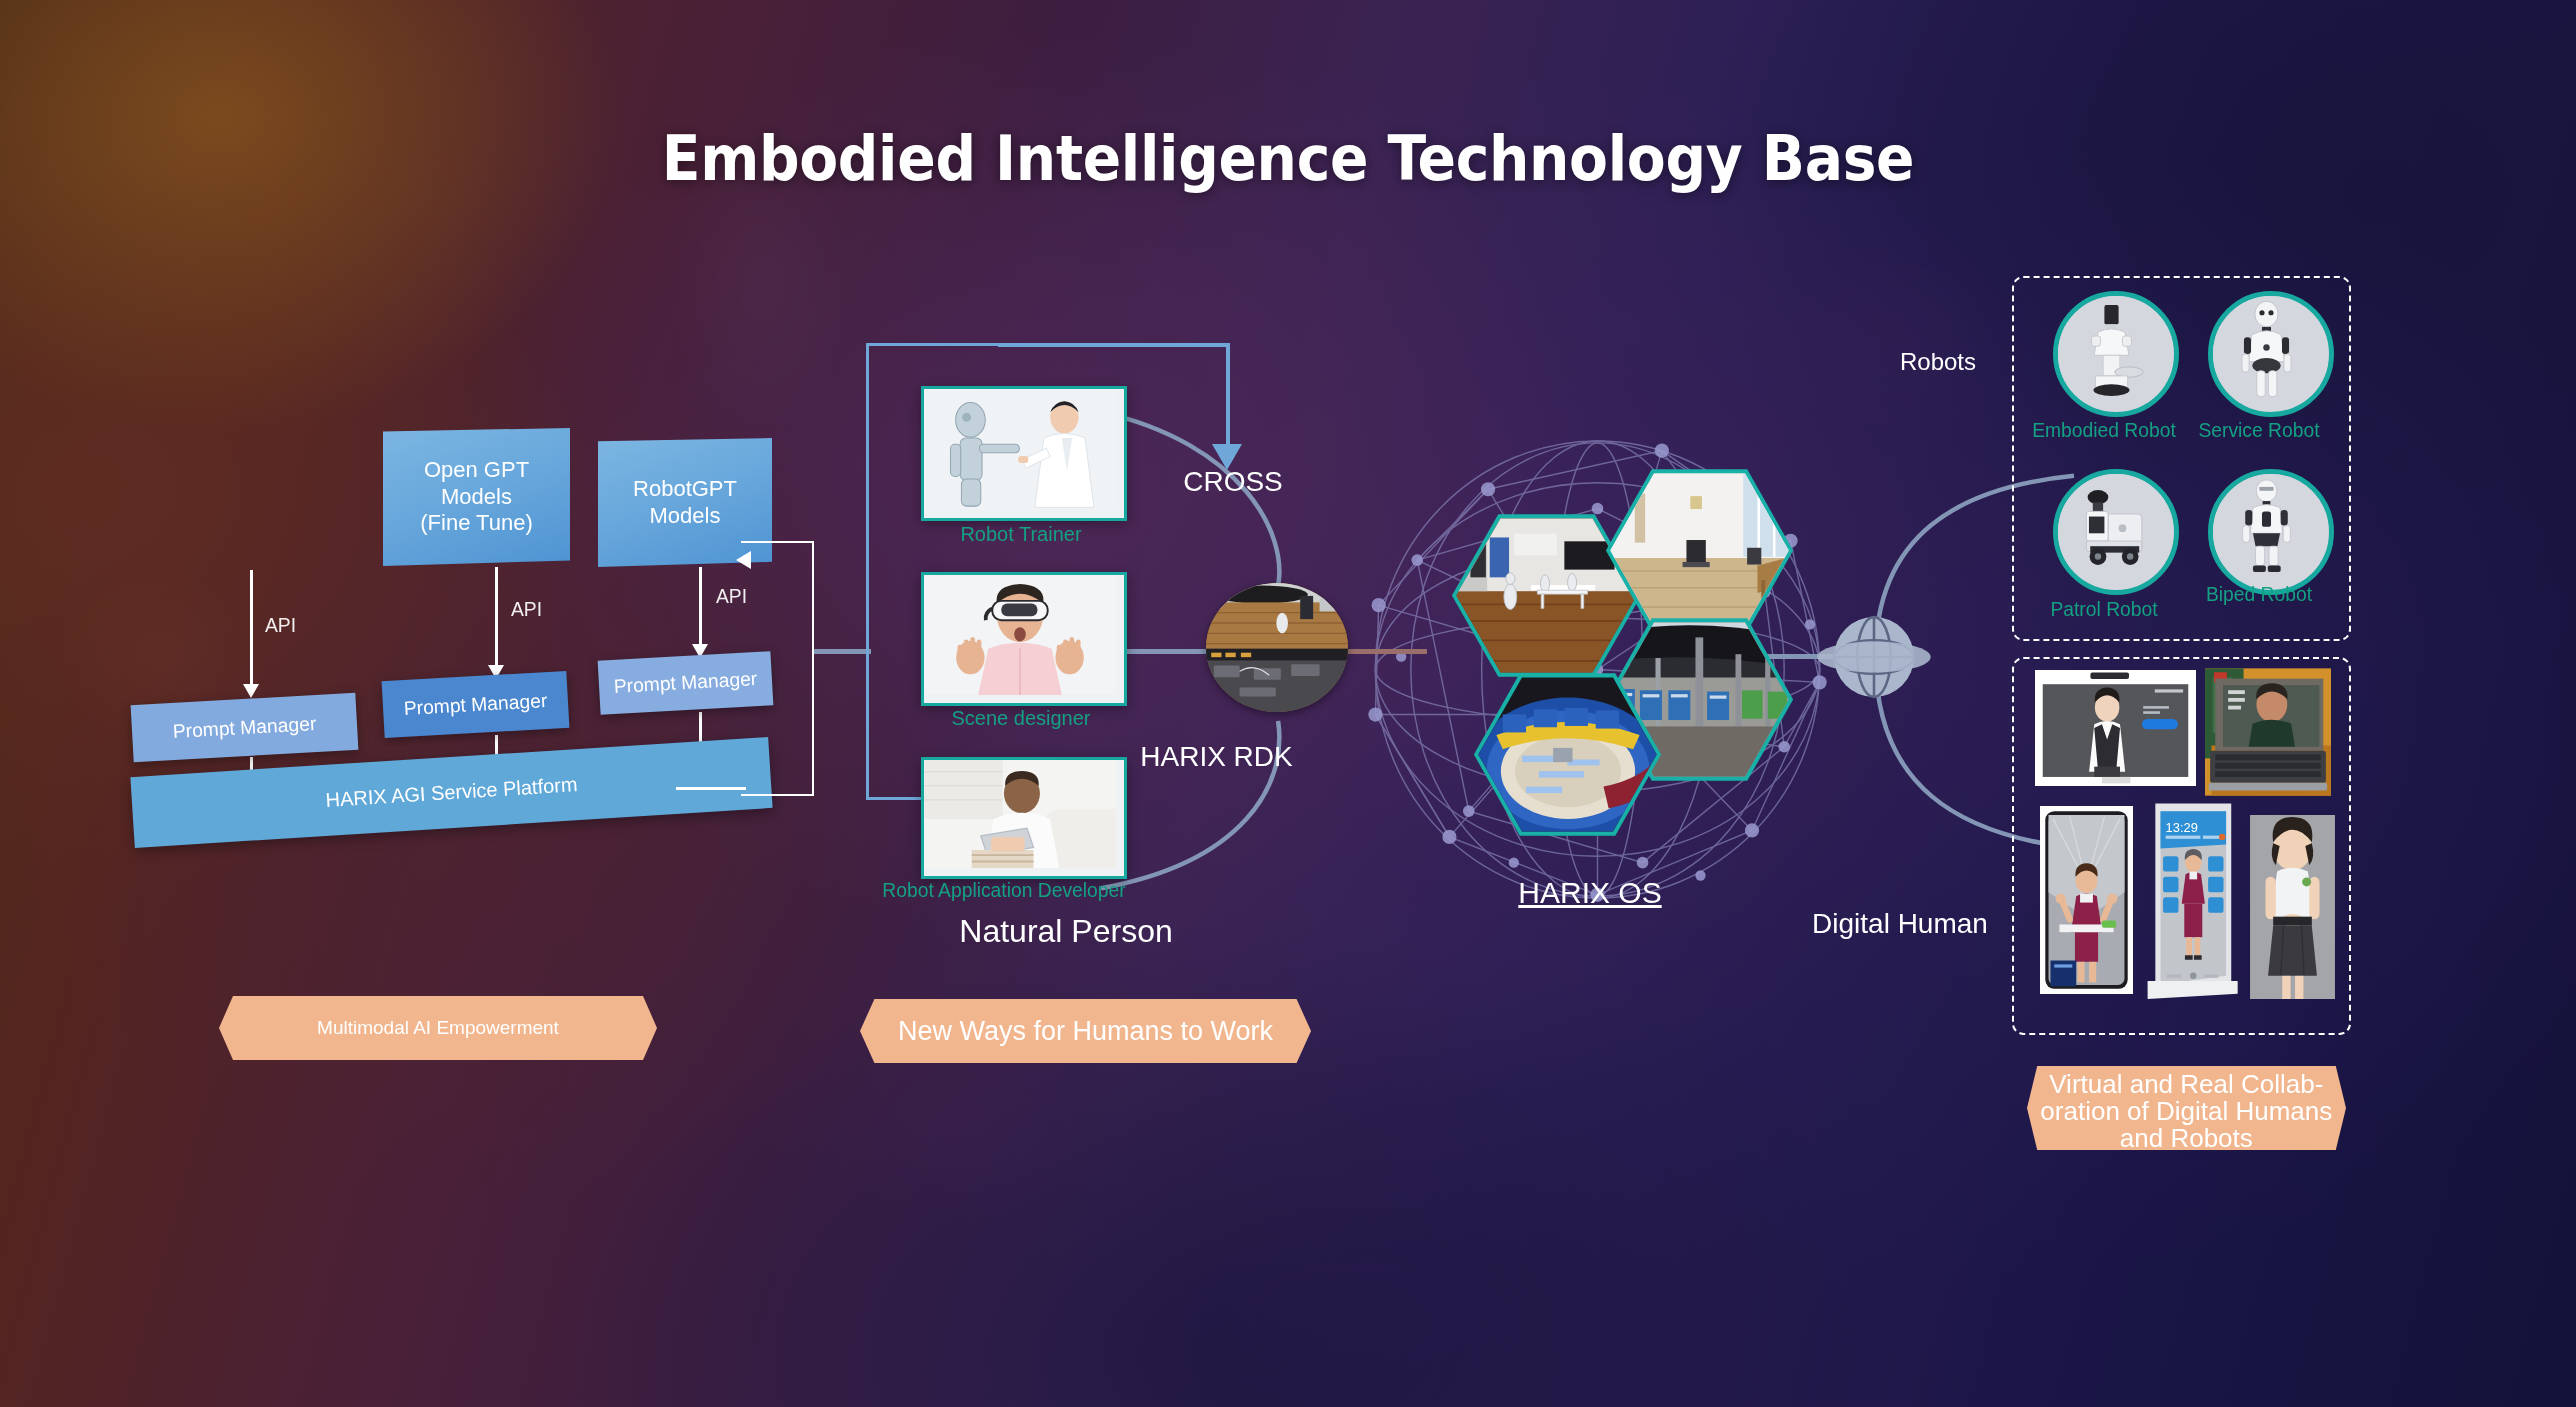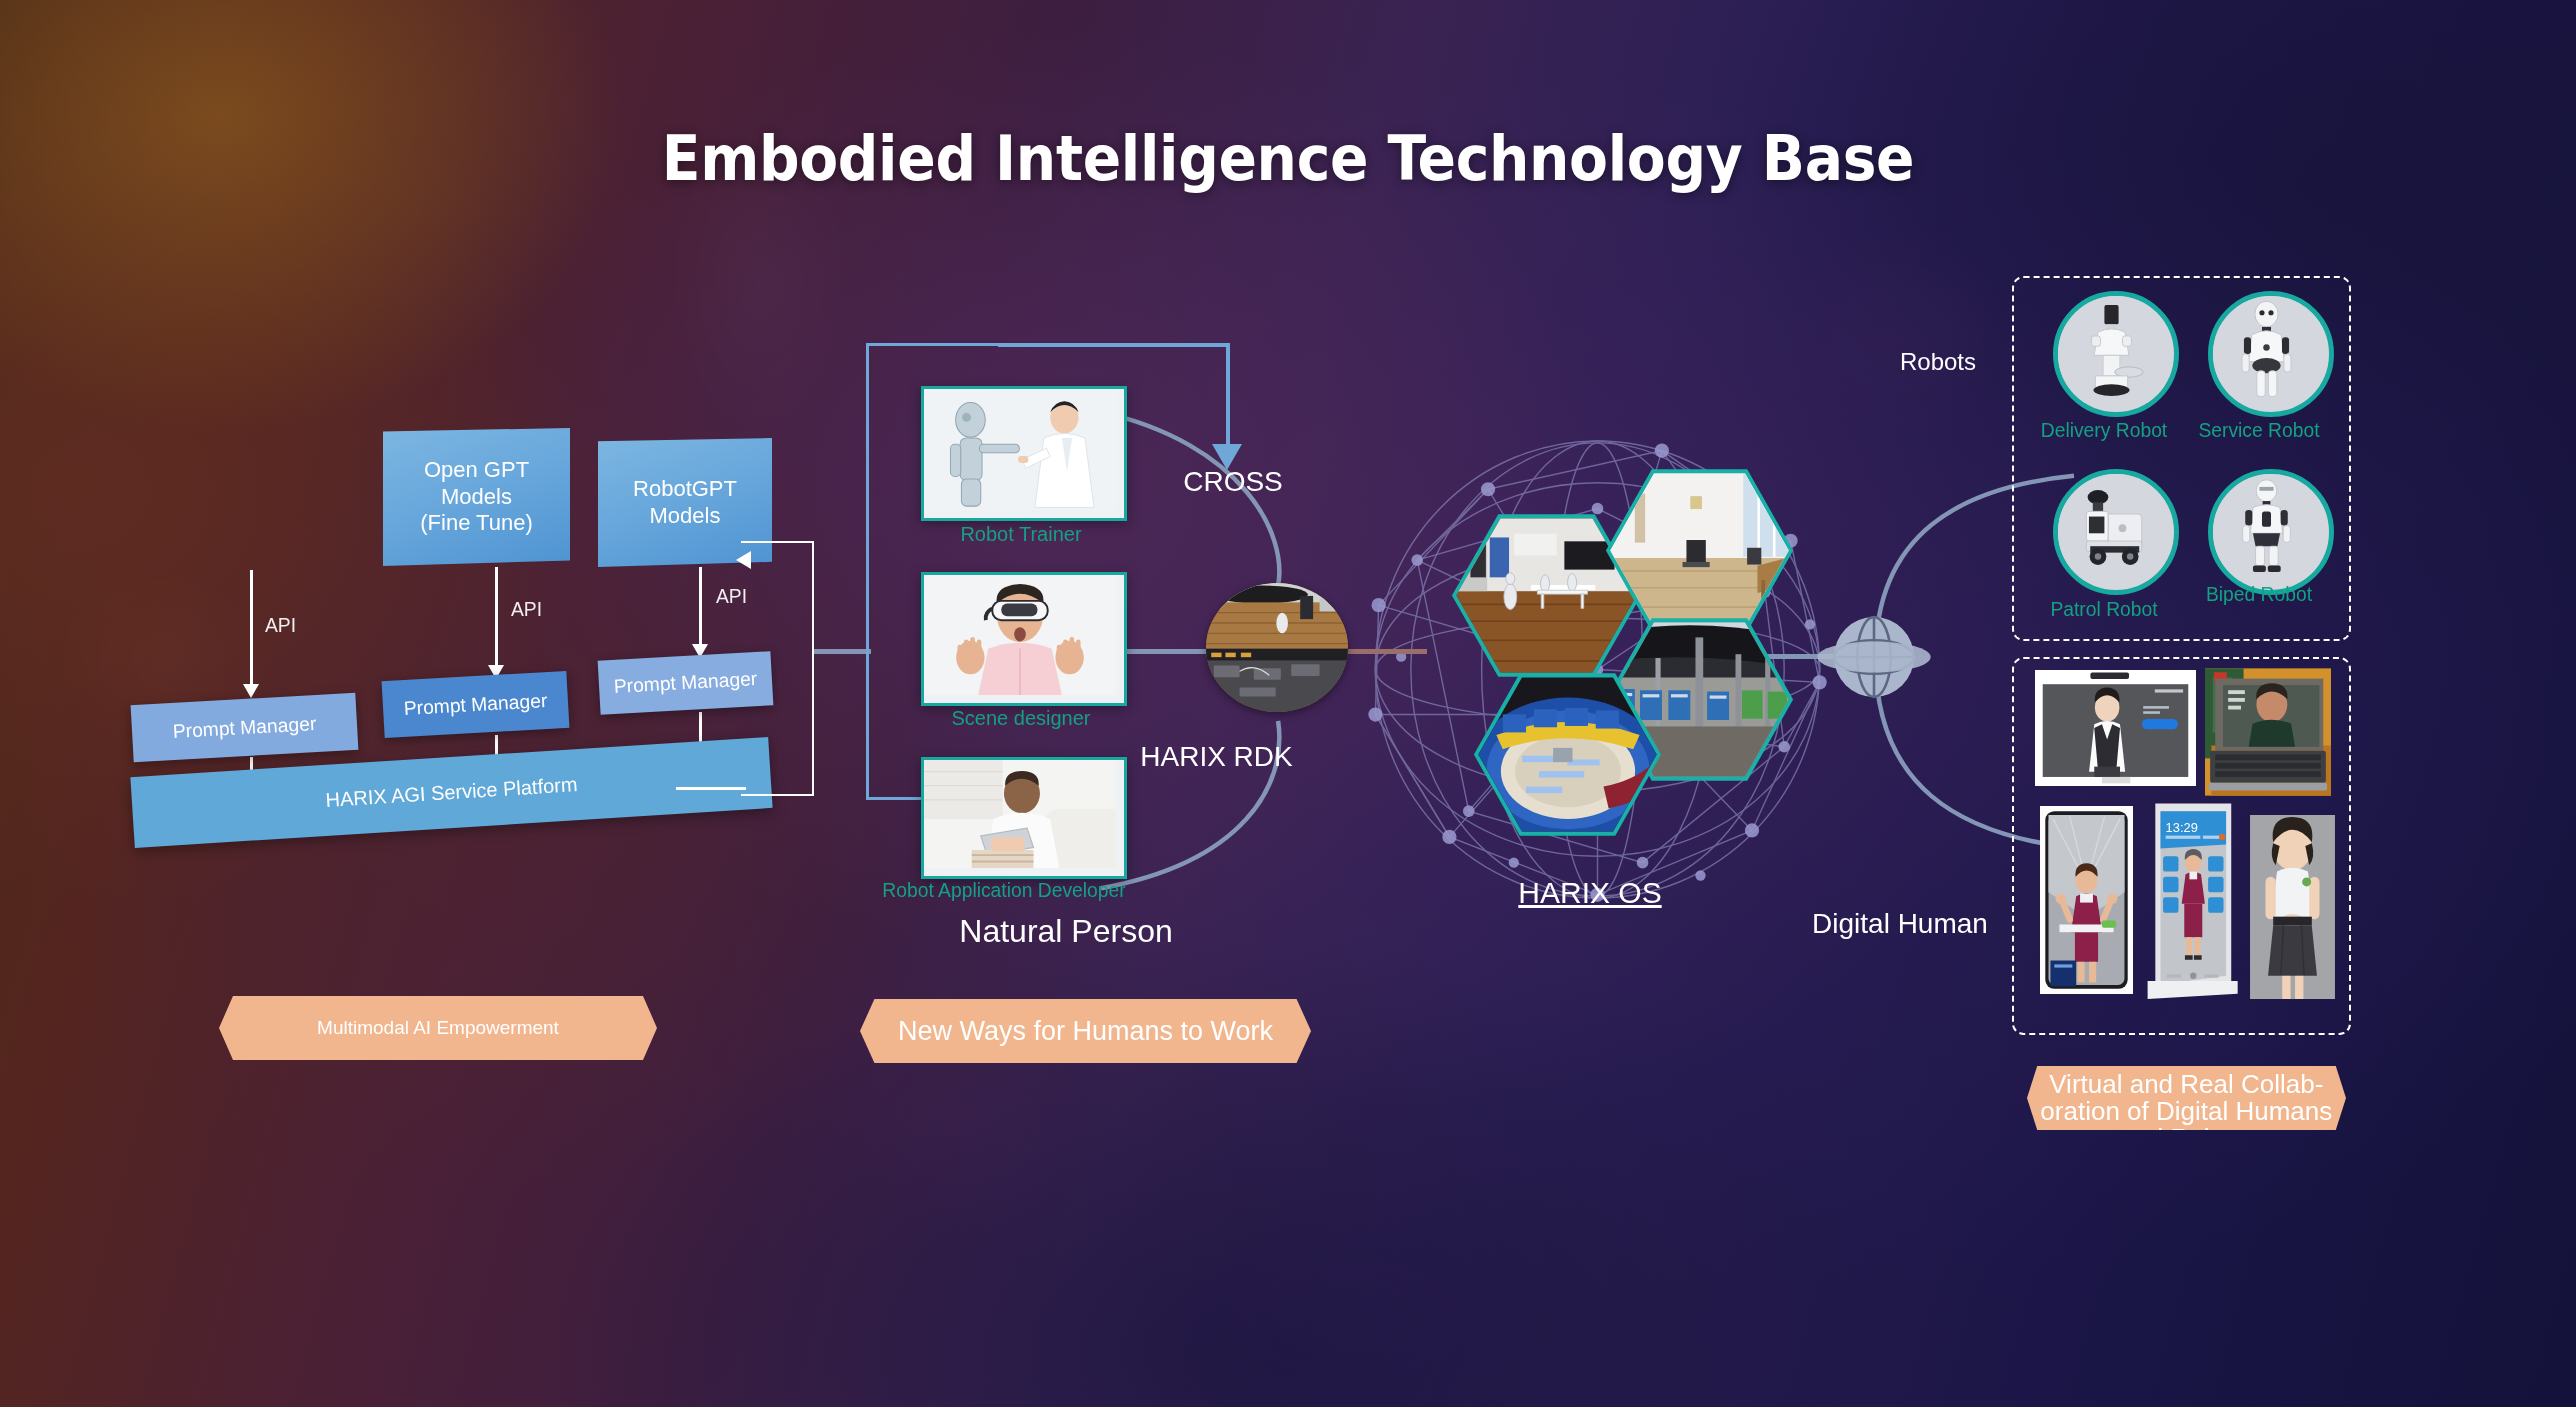--- a/index.html
+++ b/index.html
@@ -105,21 +105,21 @@
     background:#d4d7de;overflow:hidden;z-index:24;}
   .robotcap{position:absolute;font-size:19.3px;color:#14a083;text-align:center;width:180px;z-index:25;}
 
   
   .banner{position:absolute;background:#f2b68e;color:#ffffff;display:flex;
     align-items:center;justify-content:center;text-align:center;z-index:30;
     clip-path:polygon(3.2% 0%,96.8% 0%,100% 50%,96.8% 100%,3.2% 100%,0% 50%);
     box-shadow:0 3.9px 13px rgba(0,0,0,.3);}
   #ban0{left:219px;top:996px;width:438px;height:64px;font-size:19px;}
   #ban1{left:860px;top:999px;width:451px;height:64px;font-size:27px;}
-  #ban2{left:2027px;top:1066px;width:319px;height:64px;font-size:26px;line-height:1.03;}
+  #ban2{left:2027px;top:1066px;width:319px;height:84px;font-size:26px;line-height:1.03;}
 
   
   #lbl-cross{position:absolute;left:1143px;top:466px;width:180px;text-align:center;
     font-size:28px;color:#fff;z-index:28;}
   #lbl-rdk{position:absolute;left:1075px;top:741px;width:283px;text-align:center;
     font-size:28px;color:#fff;z-index:28;}
   #lbl-natural{position:absolute;left:873px;top:913px;width:386px;text-align:center;
     font-size:32px;color:#fff;z-index:28;}
   #lbl-os{position:absolute;left:1397px;top:876px;width:386px;text-align:center;
     font-size:30px;color:#fff;z-index:28;text-decoration:underline;}
@@ -523,21 +523,21 @@
       <rect x="76" y="44" width="14" height="10" fill="#cfd2d7"></rect>
       <path d="M62 56 q21 -10 42 0 l6 36 h-54z" fill="#f6f7f8" stroke="#c3c7cd" stroke-width="1.5"></path>
       <rect x="52" y="62" width="14" height="16" rx="4" fill="#eceef0" stroke="#c3c7cd" stroke-width="1.4"></rect>
       <rect x="100" y="62" width="14" height="16" rx="4" fill="#eceef0" stroke="#c3c7cd" stroke-width="1.4"></rect>
       <rect x="70" y="92" width="26" height="32" fill="#f2f3f5" stroke="#c6cad0" stroke-width="1.4"></rect>
       <ellipse cx="110" cy="118" rx="22" ry="8" fill="#d9dce1" stroke="#b5bac1" stroke-width="1.4"></ellipse>
       <path d="M58 124 h50 v20 q-25 10 -50 0z" fill="#f4f5f7" stroke="#c3c7cd" stroke-width="1.4"></path>
       <ellipse cx="83" cy="146" rx="28" ry="9" fill="#25252a"></ellipse>
     </svg>
   </div>
-  <div class="robotcap" style="left:2014px;top:420px;">Delivery Robot</div>
+  <div class="robotcap" style="left:2014px;top:420px;">Embodied Robot</div>
 
   <div class="robotcircle" style="left:2208px;top:291px;width:116px;height:116px;">
     <svg width="107" height="107" viewBox="0 0 166 166">
       <rect width="166" height="166" fill="#d4d7de"></rect>
       <ellipse cx="83" cy="28" rx="18" ry="20" fill="#f3f4f6" stroke="#bfc4ca" stroke-width="1.5"></ellipse>
       <circle cx="76" cy="26" r="4" fill="#2a2a30"></circle>
         <circle cx="90" cy="26" r="4" fill="#2a2a30"></circle>
       <rect x="76" y="48" width="14" height="12" fill="#303036"></rect>
       <path d="M60 60 q23 -12 46 0 l5 42 h-56z" fill="#f6f7f8" stroke="#bfc4ca" stroke-width="1.5"></path>
       <circle cx="83" cy="80" r="5" fill="#3a3a42"></circle>

